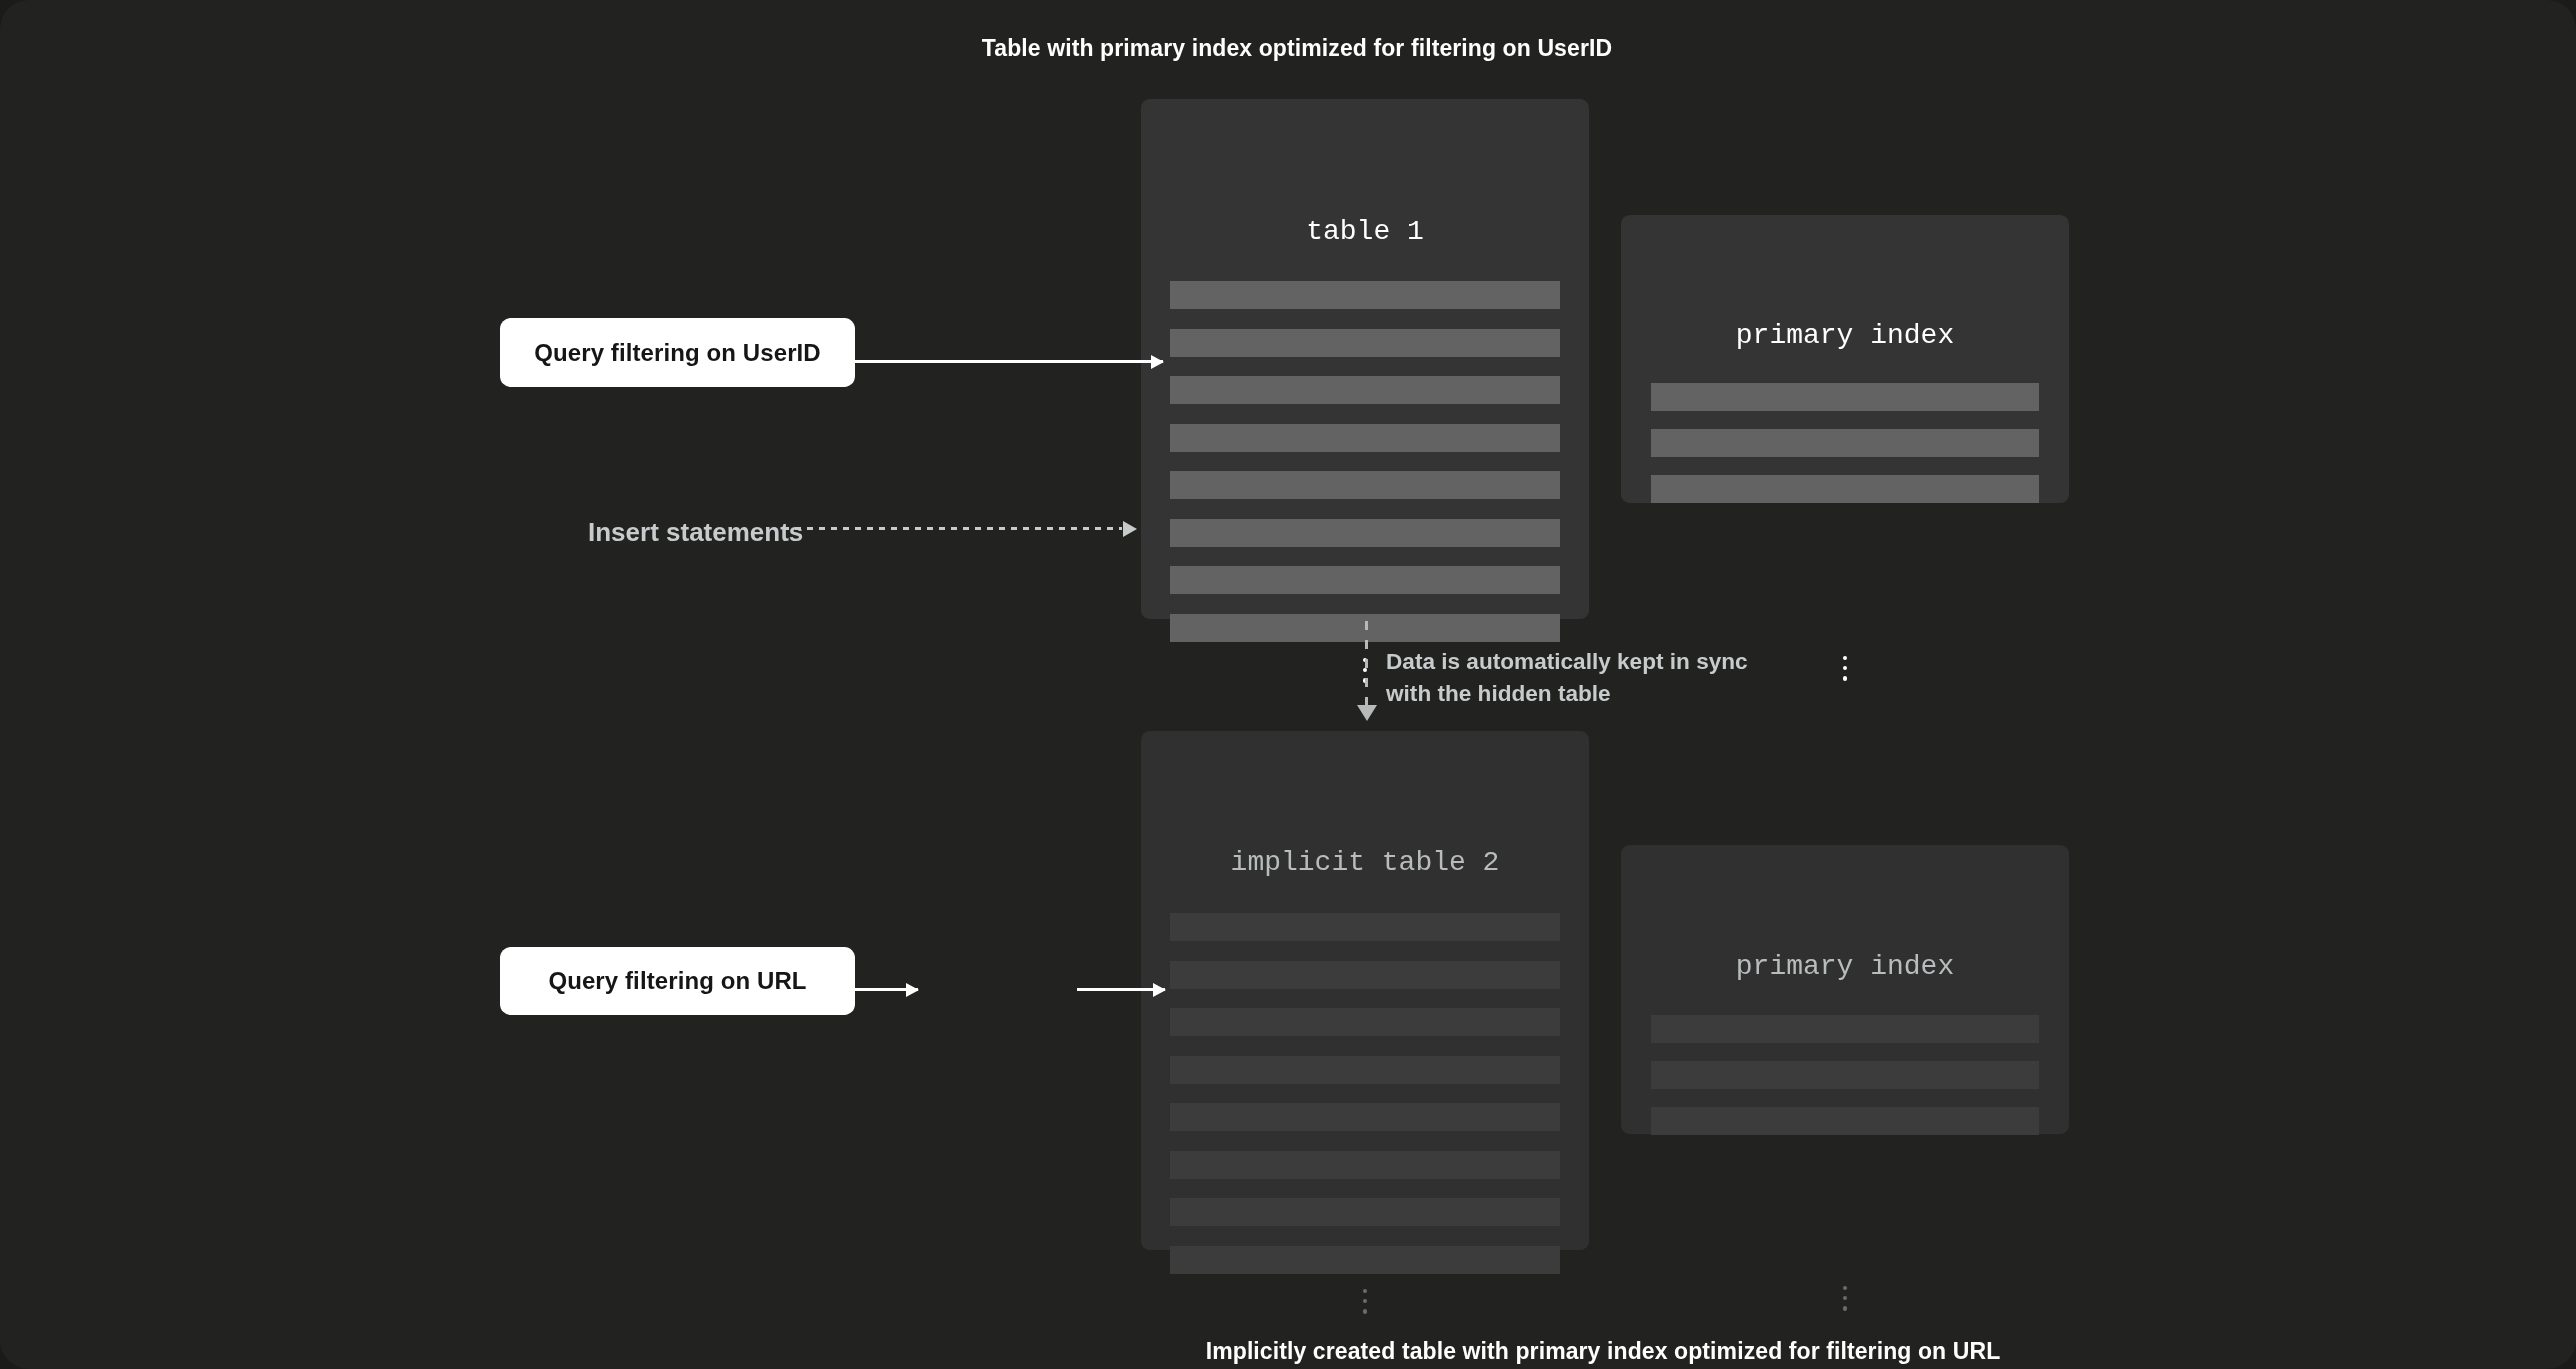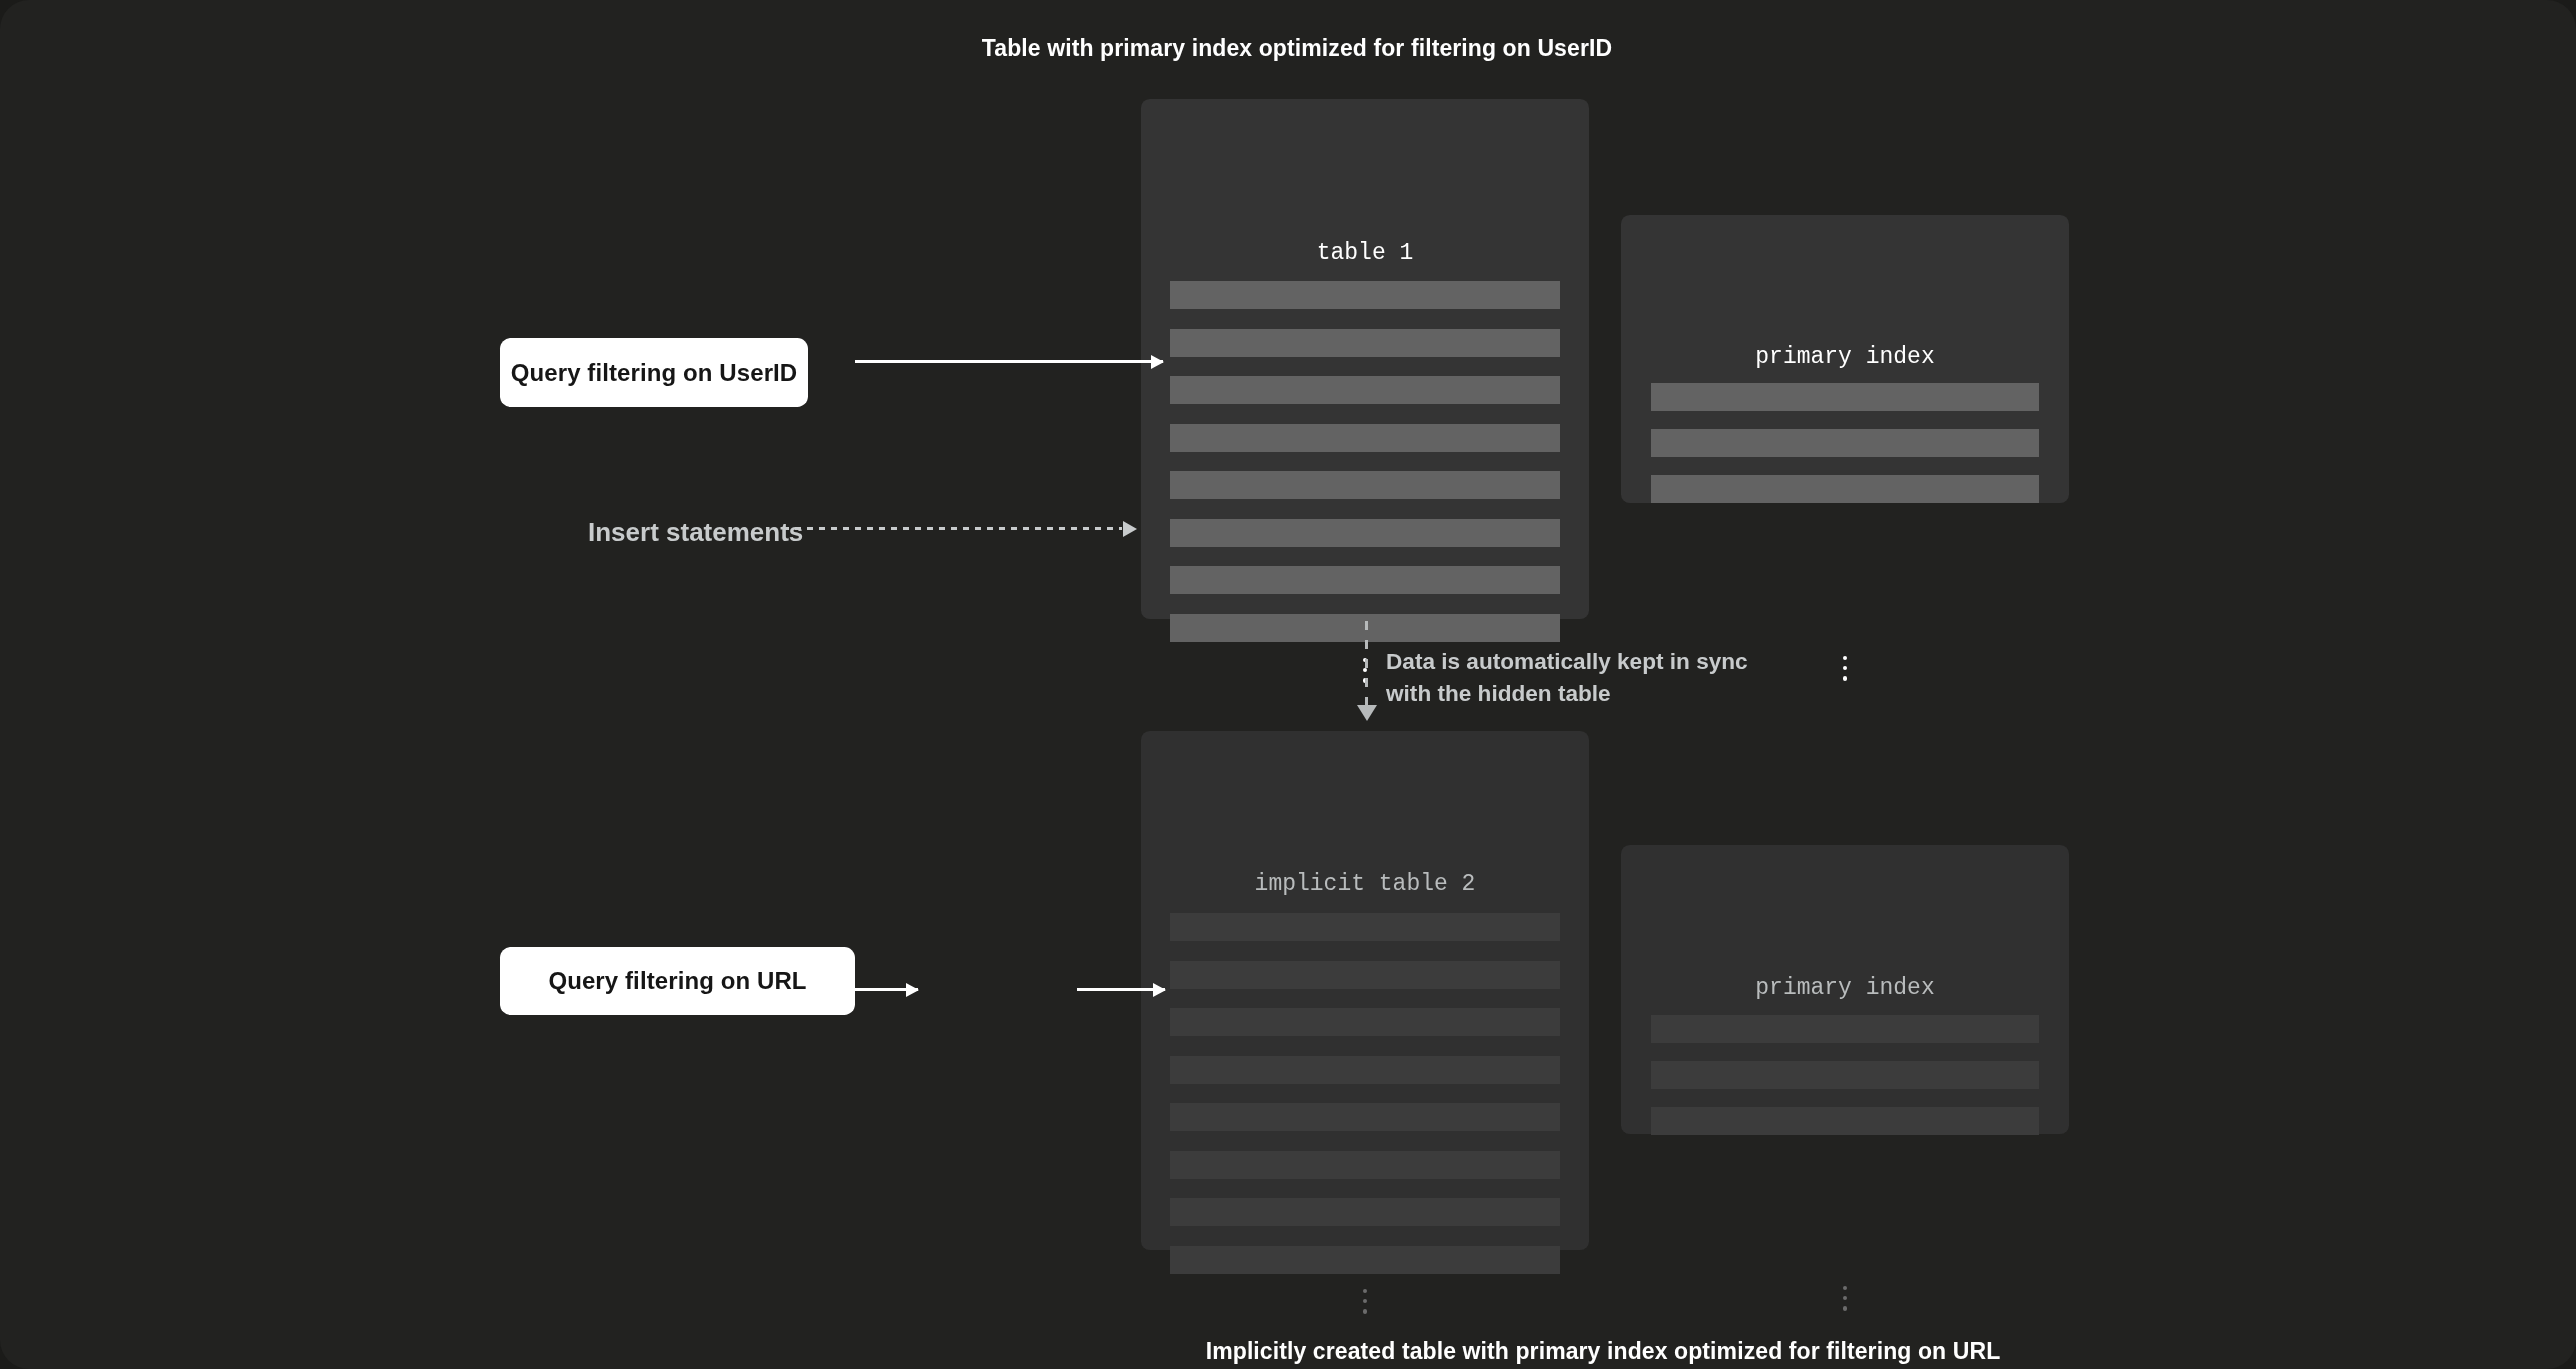--- a/index.html
+++ b/index.html
@@ -39,24 +39,23 @@
     box-sizing: border-box;
   }
   .card.dim { background: #303030; }
 
   .card-title {
     position: absolute;
     left: 0;
     width: 100%;
     text-align: center;
     font-family: "Liberation Mono", "DejaVu Sans Mono", monospace;
-    font-size: 23px;
+    font-size: 28px;
     color: #ffffff;
     white-space: nowrap;
-    margin-top: 24px;
   }
   .card.dim .card-title { color: #b9bcbd; }
 
   .rows {
     position: absolute;
     left: 0;
     width: 100%;
     box-sizing: border-box;
     display: flex;
     flex-direction: column;
@@ -122,21 +121,21 @@
     display: flex;
     align-items: center;
     justify-content: center;
     color: #161616;
     font-weight: 700;
     font-size: 24px;
     letter-spacing: 0.1px;
     text-align: center;
     box-sizing: border-box;
   }
-  #query-userid { left: 500px;  top: 318px;  width: 308px; height: 69px; margin-top: 20px; }
+  #query-userid { left: 500px;  top: 318px;  width: 355px; height: 69px; }
   #query-url    { left: 500px;  top: 947px; width: 355px; height: 68px; }
 
   
   #materialized-view {
     position: absolute;
     left: 920px;
     top: 845px;
     width: 157px;
     height: 287px;
     background: #f9f95f;

